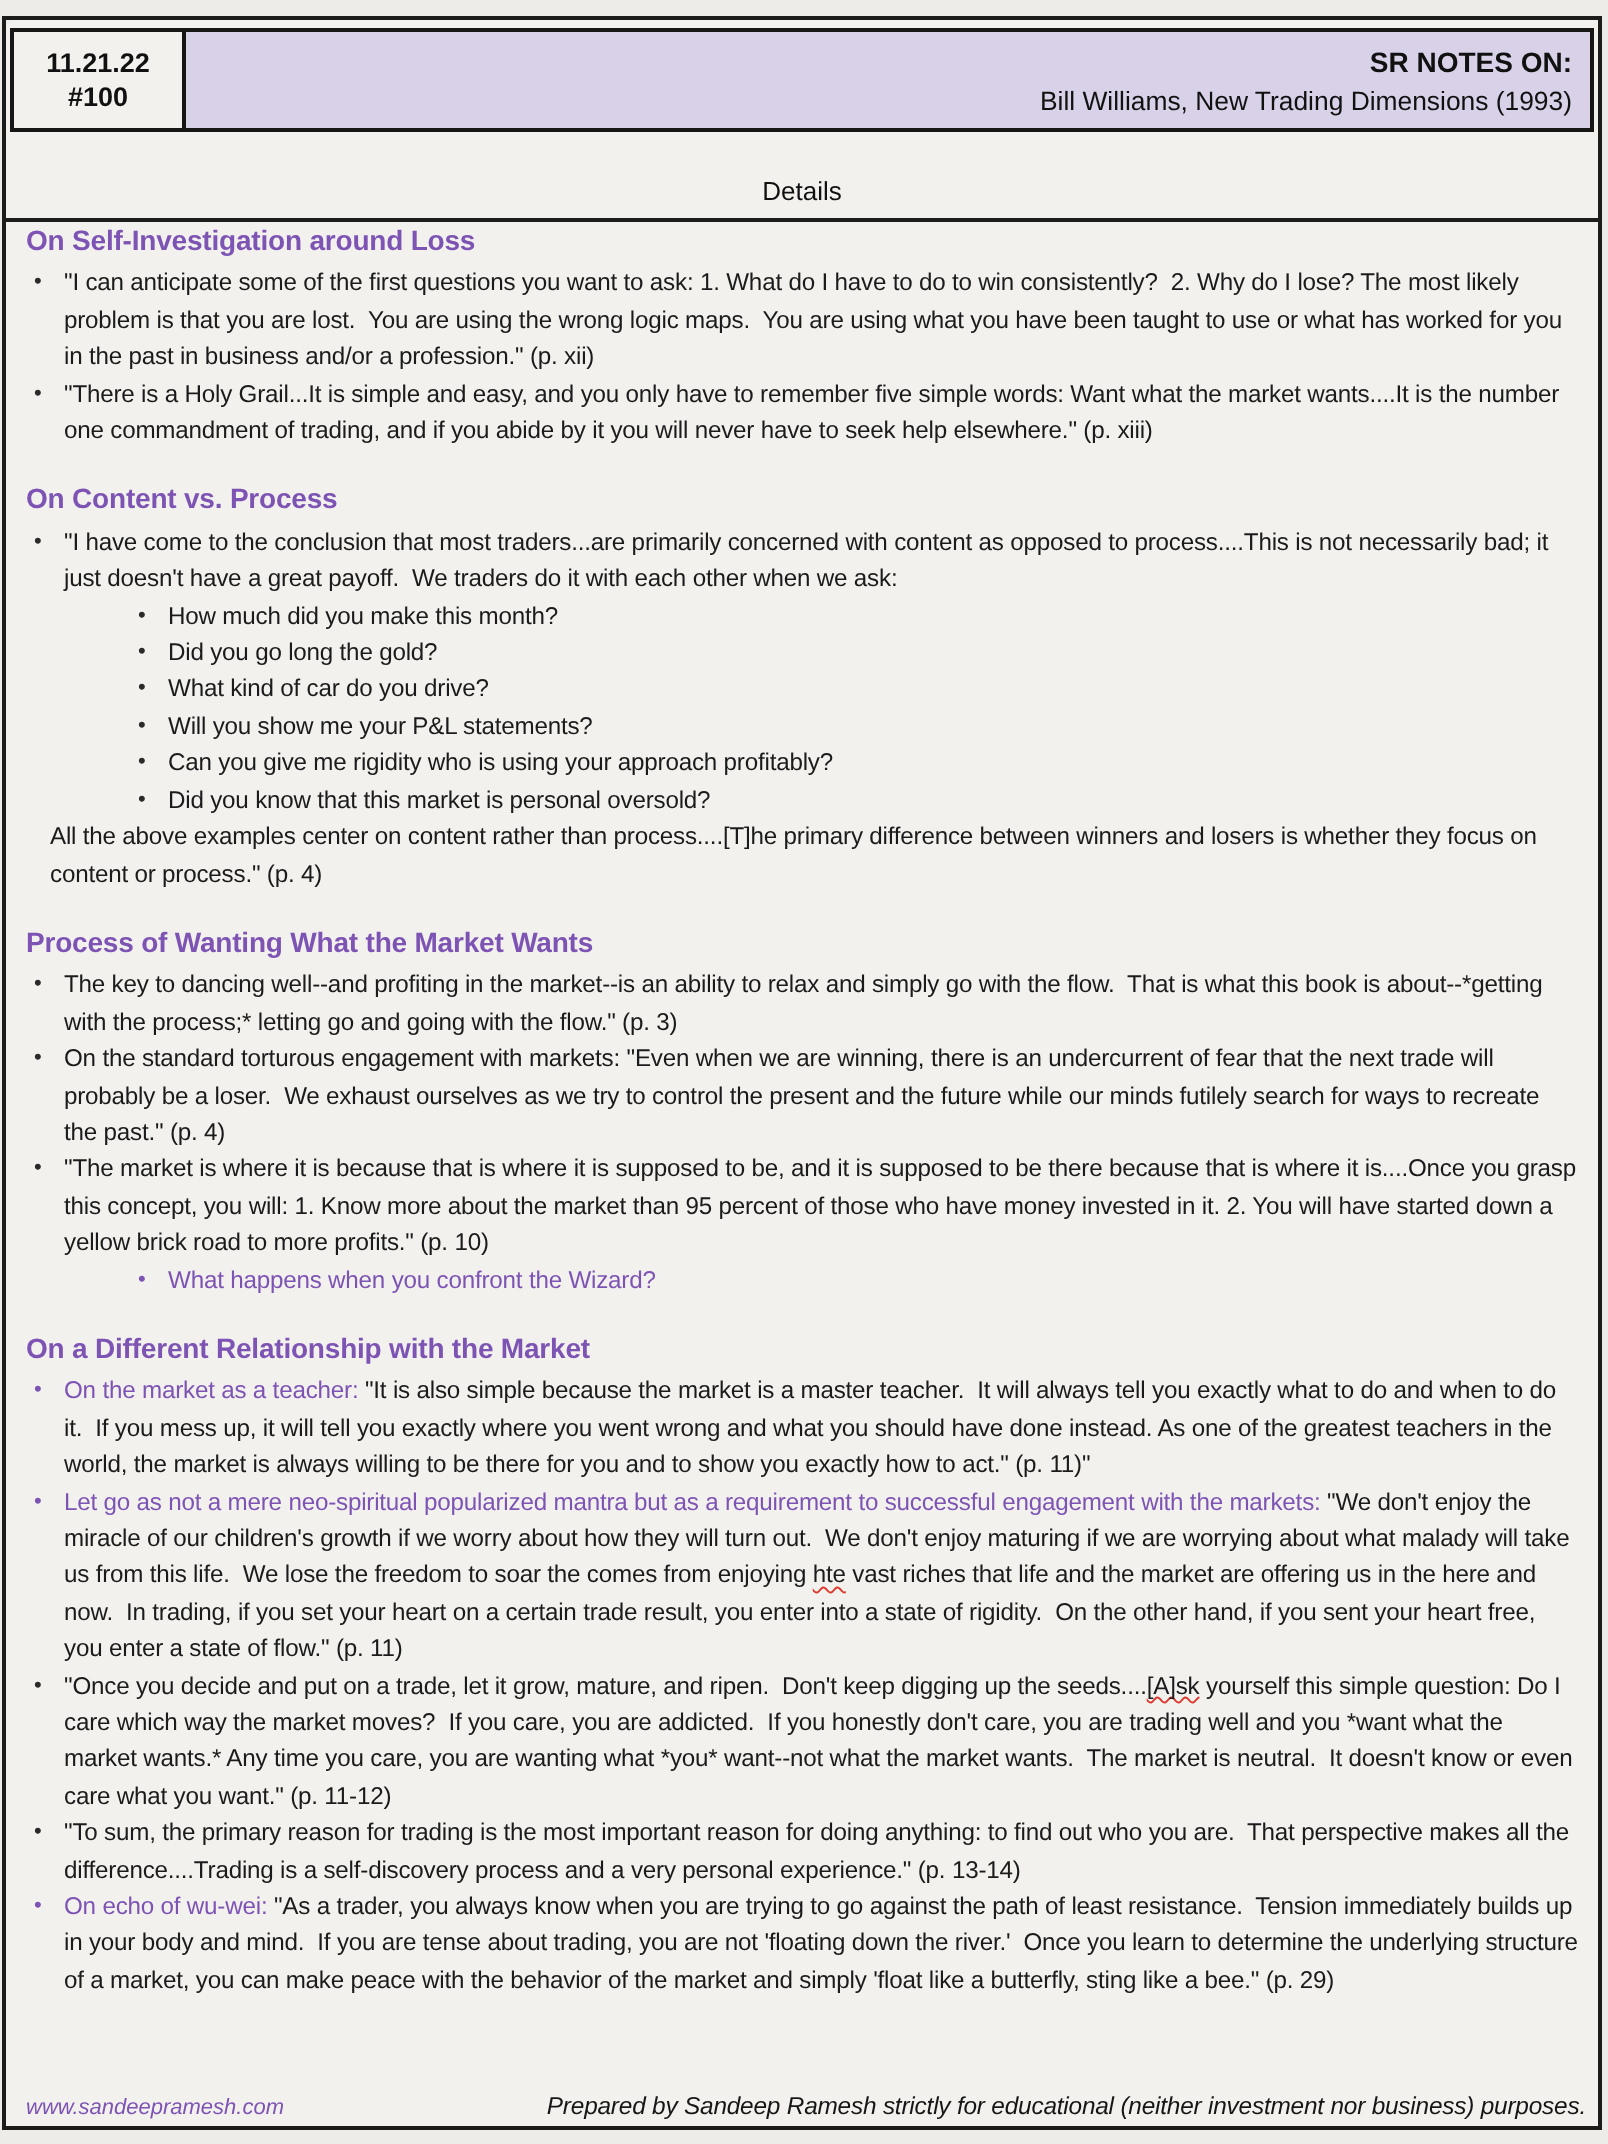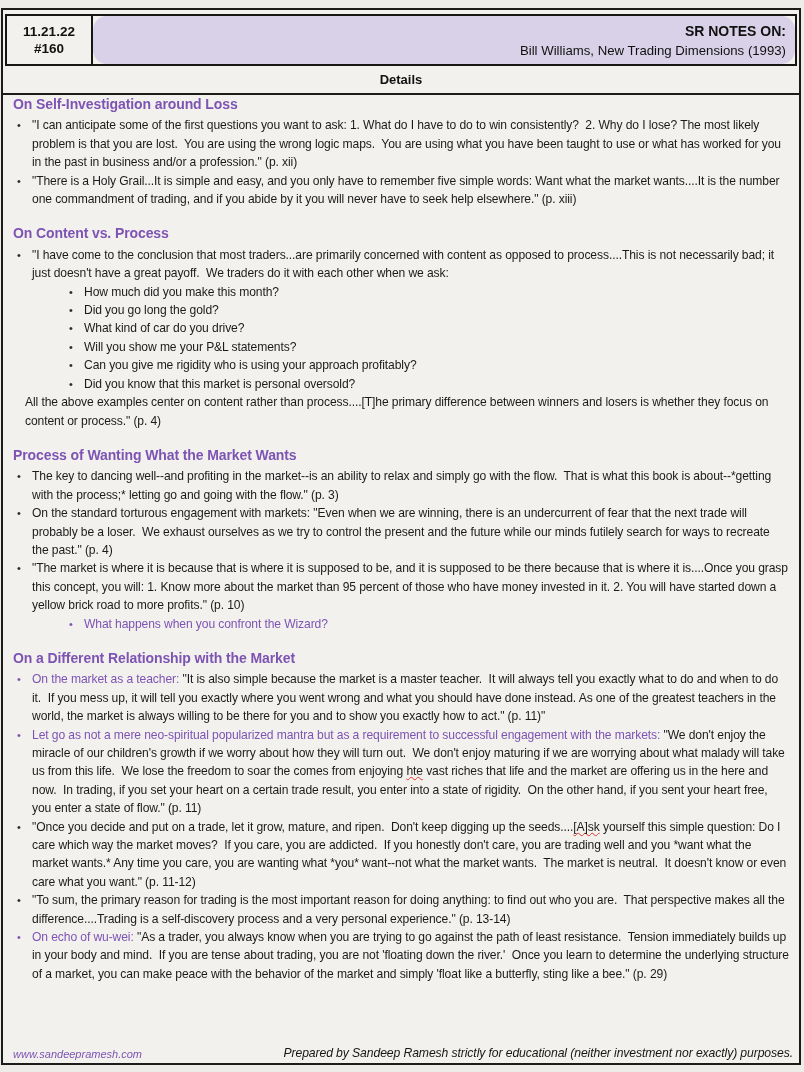--- a/index.html
+++ b/index.html
@@ -32,28 +32,28 @@
     border-right:2px solid #161614;
     display:flex;flex-direction:column;justify-content:center;align-items:center;
     font-weight:bold;font-size:13.5px;line-height:17px;color:#111;
   }
   .title-box{
     flex:1;
     background:#d8d1e8;
     text-align:right;
     padding:7px 9px 0 0;
     color:#111;
-    border-radius:14px;
   }
   .notes-label{font-weight:bold;font-size:14px;line-height:17px;}
   .subject{font-size:13.2px;line-height:17px;margin-top:2px;}
   .details-row{
-    text-align:center;font-weight:bold;font-size:13px;color:#111;
+    text-align:center;font-weight:normal;font-size:13px;color:#111;
     padding:6px 0 6px;
     border-bottom:2px solid #1c1c1a;
+    margin-top:16px;
   }
   .content{
     flex:1;
     padding:0 10px;
     overflow:hidden;
     color:#1b1b1b;
     font-size:12.1px;
     line-height:18.4px;
     letter-spacing:-0.1px;
   }
@@ -90,21 +90,21 @@
   .disclaimer{color:#161616;font-size:12.2px;letter-spacing:-0.1px;}
 </style>
 </head>
 <body>
 
 <div class="page">
 
   <div class="header-band">
     <div class="date-box">
       <div>11.21.22</div>
-      <div>#160</div>
+      <div>#100</div>
     </div>
     <div class="title-box">
       <div class="notes-label">SR NOTES ON:</div>
       <div class="subject">Bill Williams, New Trading Dimensions (1993)</div>
     </div>
   </div>
 
   <div class="details-row">Details</div>
 
   <div class="content" id="sections">
@@ -182,16 +182,16 @@
         <span class="txt">"To sum, the primary reason for trading is the most important reason for doing anything: to find out who you are.  That perspective makes all the difference....Trading is a self-discovery process and a very personal experience." (p. 13-14)</span>
       </div>
       <div class="bullet">
         <span class="dot purple-dot">•</span>
         <span class="txt"><span class="lead">On echo of wu-wei: </span>"As a trader, you always know when you are trying to go against the path of least resistance.  Tension immediately builds up in your body and mind.  If you are tense about trading, you are not 'floating down the river.'  Once you learn to determine the underlying structure of a market, you can make peace with the behavior of the market and simply 'float like a butterfly, sting like a bee." (p. 29)</span>
       </div>
     </div>
 
   <div class="footer">
     <span class="site">www.sandeepramesh.com</span>
-    <span class="disclaimer">Prepared by Sandeep Ramesh strictly for educational (neither investment nor exactly) purposes.</span>
+    <span class="disclaimer">Prepared by Sandeep Ramesh strictly for educational (neither investment nor business) purposes.</span>
   </div>
 
 </div>
 
 </body></html>

